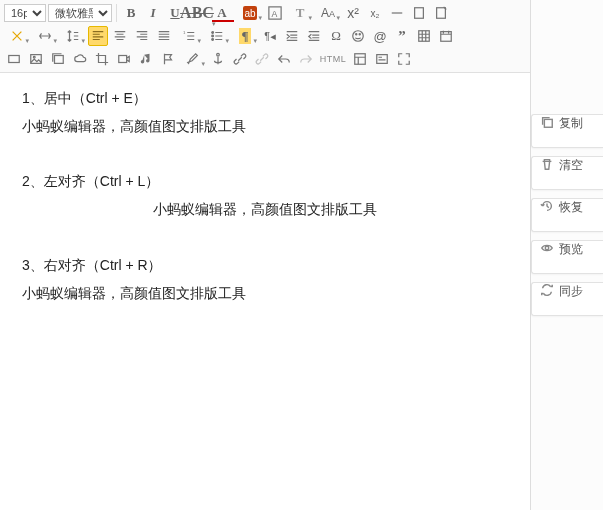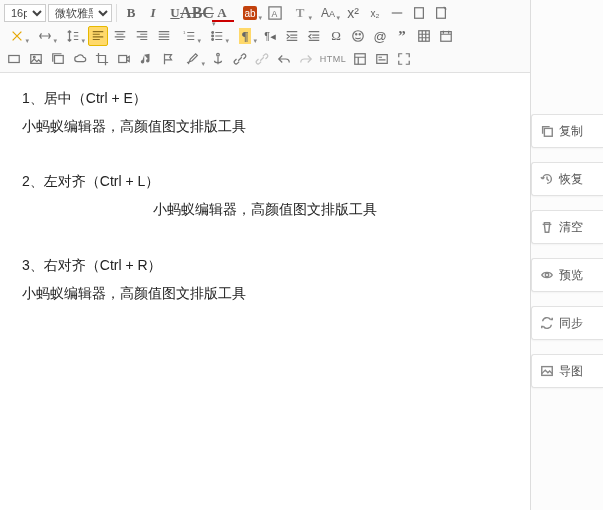--- a/index.html
+++ b/index.html
@@ -14,21 +14,21 @@
 .btn{width:20px;height:20px;display:flex;align-items:center;justify-content:center;color:#666;font-size:13px;cursor:pointer;border-radius:2px}
 .btn.active{background:#ffd96b;border:1px solid #e6b800;box-sizing:border-box}
 .btn svg{width:14px;height:14px;stroke:#757575;fill:none;stroke-width:1.4}
 .btn.dd{width:26px;position:relative}
 .btn.dd::after{content:"▾";font-size:7px;color:#888;position:absolute;right:1px;bottom:1px}
 .ico-txt{font-family:Georgia,serif;font-weight:bold}
 .content{padding:14px 22px;font-size:14px;color:#222;line-height:1.7}
 .content p{margin:0 0 4px}
 .htmlTag{font-size:9px;letter-spacing:.5px;color:#888}
 .side{width:72px;background:#fcfcfc;padding-top:114px}
-.sbtn{display:flex;align-items:center;gap:5px;height:32px;padding:0 8px;margin-bottom:14px;border:1px solid #e2e2e2;border-right:none;background:#fff;border-radius:3px 0 0 3px;font-size:12px;color:#555;cursor:pointer;box-shadow:0 1px 2px rgba(0,0,0,.04)}
+.sbtn{display:flex;align-items:flex-start;gap:5px;height:32px;padding:0 8px;margin-bottom:8px;border:1px solid #e2e2e2;border-right:none;background:#fff;border-radius:3px 0 0 3px;font-size:12px;color:#555;cursor:pointer;box-shadow:0 1px 2px rgba(0,0,0,.04)}
 .sbtn svg{width:14px;height:14px;stroke:#888;fill:none;stroke-width:1.6}
 .b{font-weight:bold}.i{font-style:italic}.u{text-decoration:underline}.s{text-decoration:line-through}
 .colorbar{position:relative}
 .colorbar::after{content:"";position:absolute;left:3px;right:3px;bottom:2px;height:2px;background:#c00}
 .bgA{background:#c2410c;color:#fff;border-radius:2px;width:14px;height:14px;display:flex;align-items:center;justify-content:center;font-size:10px}
 </style>
 </head>
 <body>
 
 <div class="wrap">
@@ -304,44 +304,37 @@
   <div class="side">
     <div class="sbtn">
         <svg viewBox="0 0 16 16">
           <rect x="5" y="5" width="9" height="9"></rect>
           <path d="M3 11V3h8"></path>
         </svg>
         <span>复制</span>
       </div>
     <div class="sbtn">
         <svg viewBox="0 0 16 16">
+          <path d="M3 5h10M5 5V3h6v2M5 5l1 9h4l1-9"></path>
+        </svg>
+        <span>清空</span>
+      </div>
+    <div class="sbtn">
+        <svg viewBox="0 0 16 16">
           <path d="M3 8a5 5 0 115 5M3 8l-2-2M3 8l2-2M8 5v3l2 2"></path>
         </svg>
         <span>恢复</span>
-      </div>
-    <div class="sbtn">
-        <svg viewBox="0 0 16 16">
-          <path d="M3 5h10M5 5V3h6v2M5 5l1 9h4l1-9"></path>
-        </svg>
-        <span>清空</span>
       </div>
     <div class="sbtn">
         <svg viewBox="0 0 16 16">
           <path d="M2 8c2-4 10-4 12 0-2 4-10 4-12 0z"></path>
           <circle cx="8" cy="8" r="2"></circle>
         </svg>
         <span>预览</span>
       </div>
     <div class="sbtn">
         <svg viewBox="0 0 16 16">
           <path d="M3 6a5 5 0 019-2M13 10a5 5 0 01-9 2M12 4h2V2M4 12H2v2"></path>
         </svg>
         <span>同步</span>
       </div>
-    <div class="sbtn">
-        <svg viewBox="0 0 16 16">
-          <rect x="2" y="3" width="12" height="10"></rect>
-          <path d="M2 11l4-4 3 3 2-2 3 3"></path>
-        </svg>
-        <span>导图</span>
-      </div>
   </div>
 </div>
 
 </body></html>

